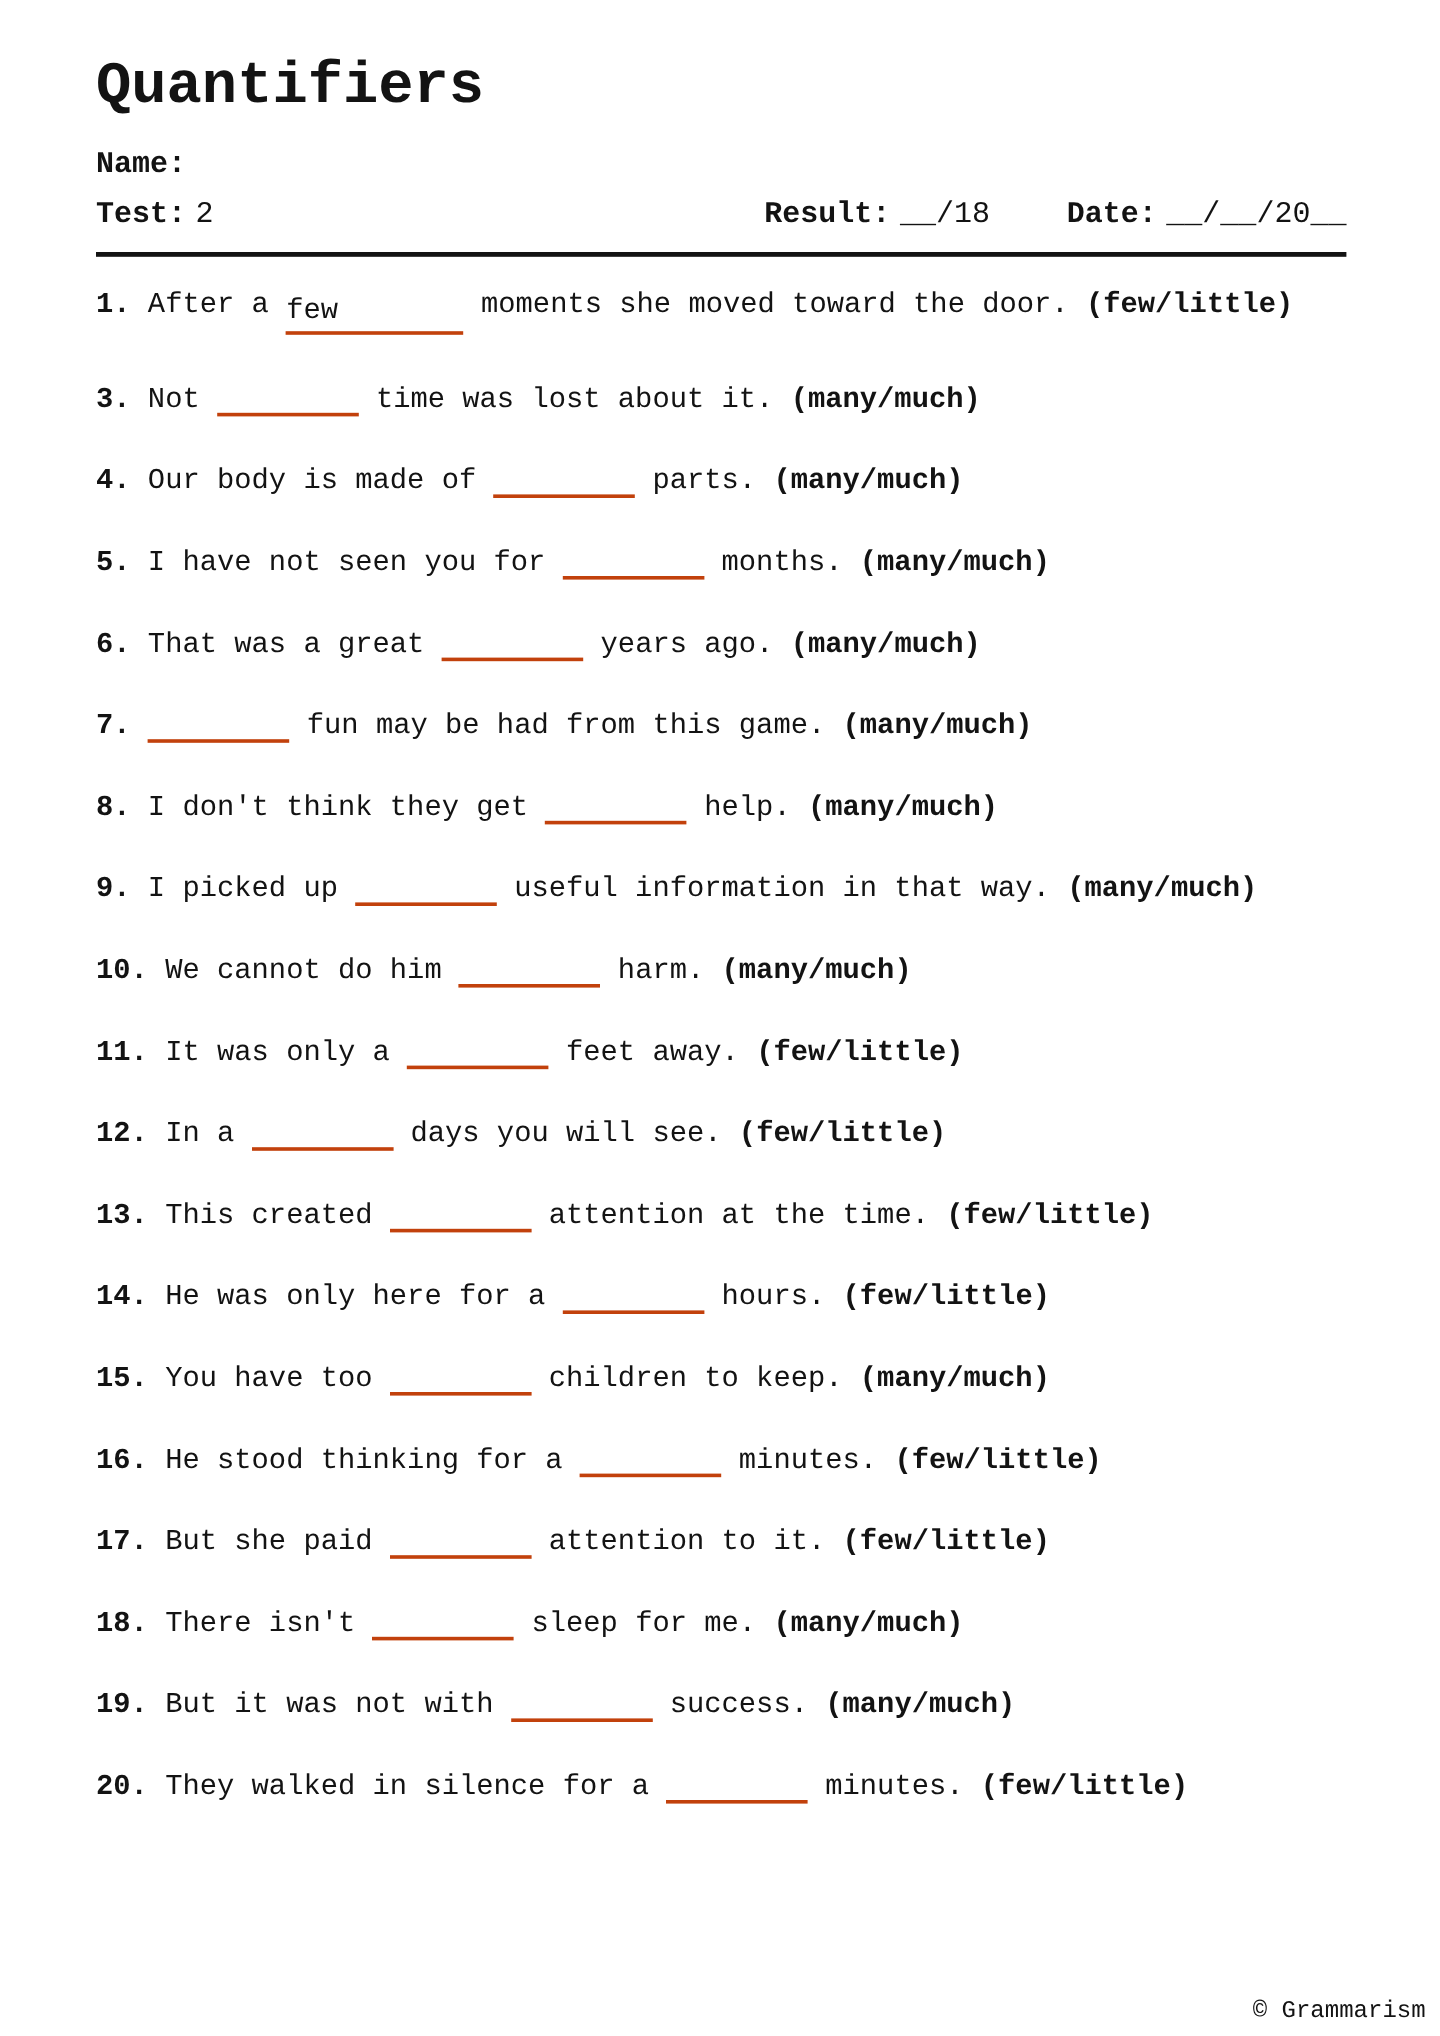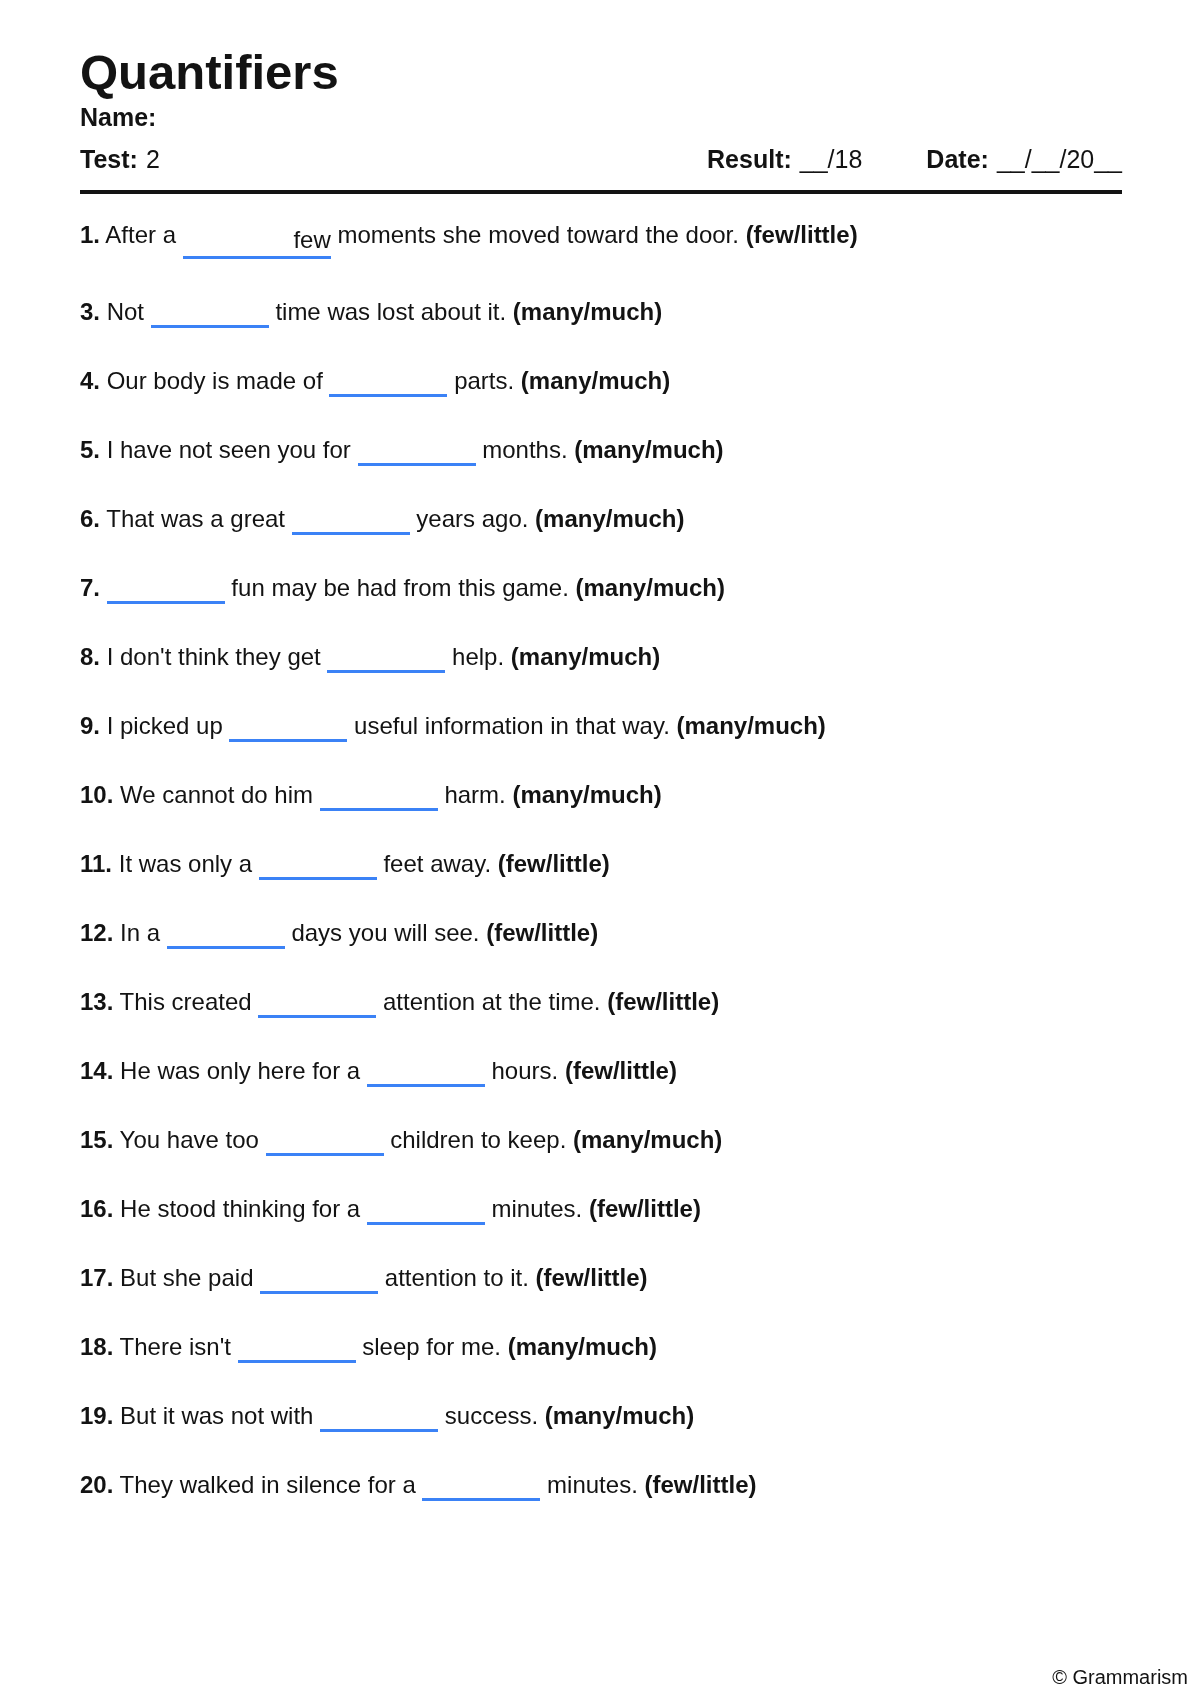--- a/index.html
+++ b/index.html
@@ -10,29 +10,30 @@
     position: relative;
     overflow: hidden;
     font-family: "Liberation Sans", "DejaVu Sans", sans-serif;
     color: #131313;
   }
   .page {
     padding: 46px 78px 12px 80px;
     width: 100%;
     height: 100%;
     position: relative;
+    font-family: Liberation Mono, monospace;
   }
   .title {
     font-size: 49px;
     font-weight: 700;
     line-height: 52px;
     letter-spacing: 0;
   }
   .name-row {
-    margin-top: 4px;
+    margin-top: 24px;
     font-size: 25px;
     line-height: 30px;
     font-weight: 700;
   }
   .meta-row {
     margin-top: 12px;
     font-size: 25px;
     line-height: 30px;
     display: flex;
     justify-content: space-between;
@@ -58,23 +59,23 @@
     margin-bottom: 40px;
     white-space: nowrap;
   }
   .qnum { font-weight: 700; }
   .qtext { font-weight: 400; text-align: center; }
   .choice { font-weight: 700; }
   .blank {
     display: inline-block;
     width: 118px;
     height: 28px;
-    border-bottom: 3px solid #3b82f6;
+    border-bottom: 3px solid #c2410c;
     vertical-align: -8px;
-    text-align: right;
+    text-align: left;
     overflow: visible;
   }
   .blank.answered { width: 148px; }
   .blank .answer {
     display: block;
     font-size: 24px;
     line-height: 24px;
     position: relative;
     top: -3px;
   }

